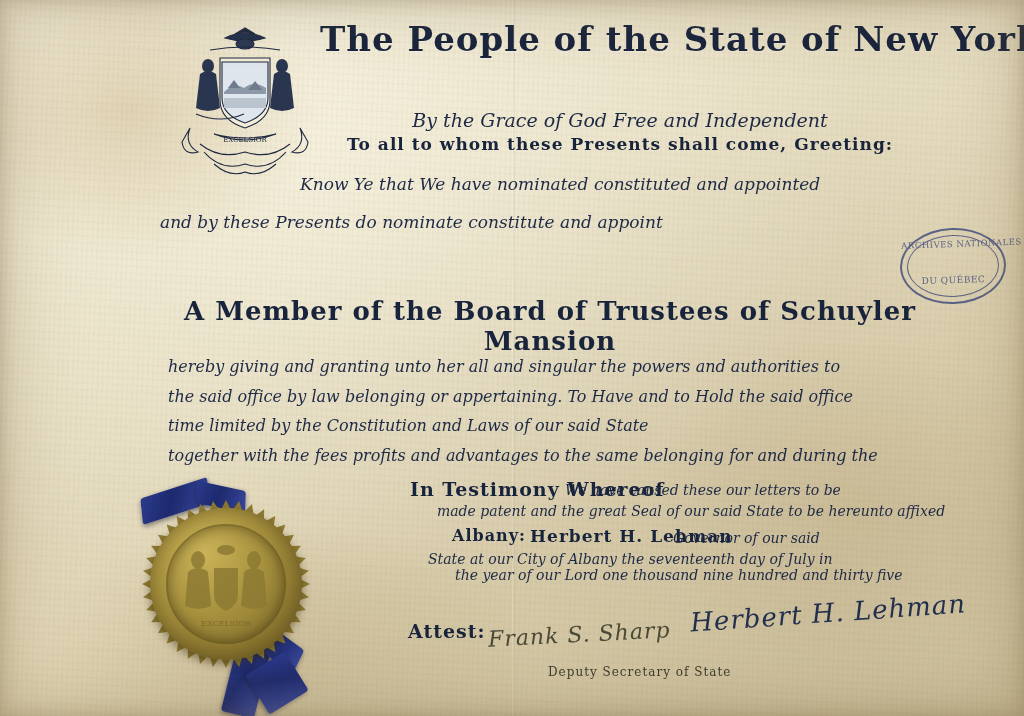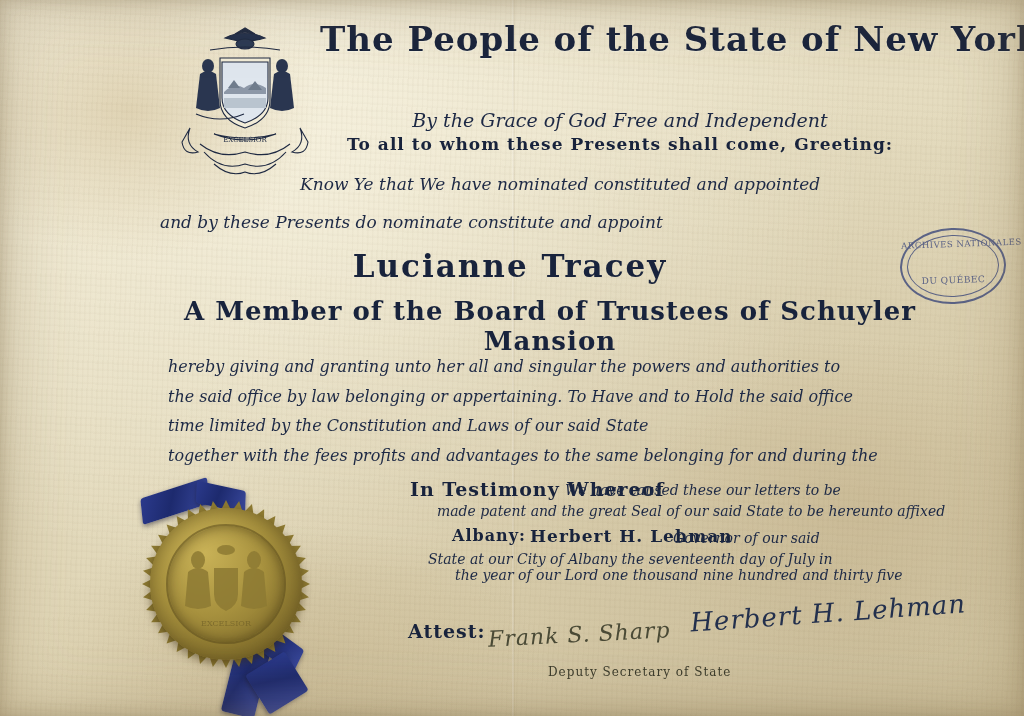--- a/index.html
+++ b/index.html
@@ -259,21 +259,20 @@
       </g>
     </svg>
   </div>
 
   <div class="headline blackletter">The People of the State of New York</div>
   <div class="line2 script">By the Grace of God Free and Independent</div>
   <div class="line3 blackletter" style="font-weight:600;">To all to whom these Presents shall come, Greeting:</div>
   <div class="line4 script">Know Ye that We have nominated constituted and appointed</div>
   <div class="line5 script">and by these Presents do nominate constitute and appoint</div>
 
-  <div class="appointee blackletter">Lucianne Tracey</div>
   <div class="office blackletter">A Member of the Board of Trustees of Schuyler Mansion</div>
 
   <div class="body-para script">
     <div>hereby giving and granting unto her all and singular the powers and authorities to</div>
     <div>the said office by law belonging or appertaining. To Have and to Hold the said office</div>
     <div>time limited by the Constitution and Laws of our said State</div>
     <div>together with the fees profits and advantages to the same belonging for and during the</div>
   </div>
 
   <div class="testimony-title blackletter">In Testimony Whereof</div>

